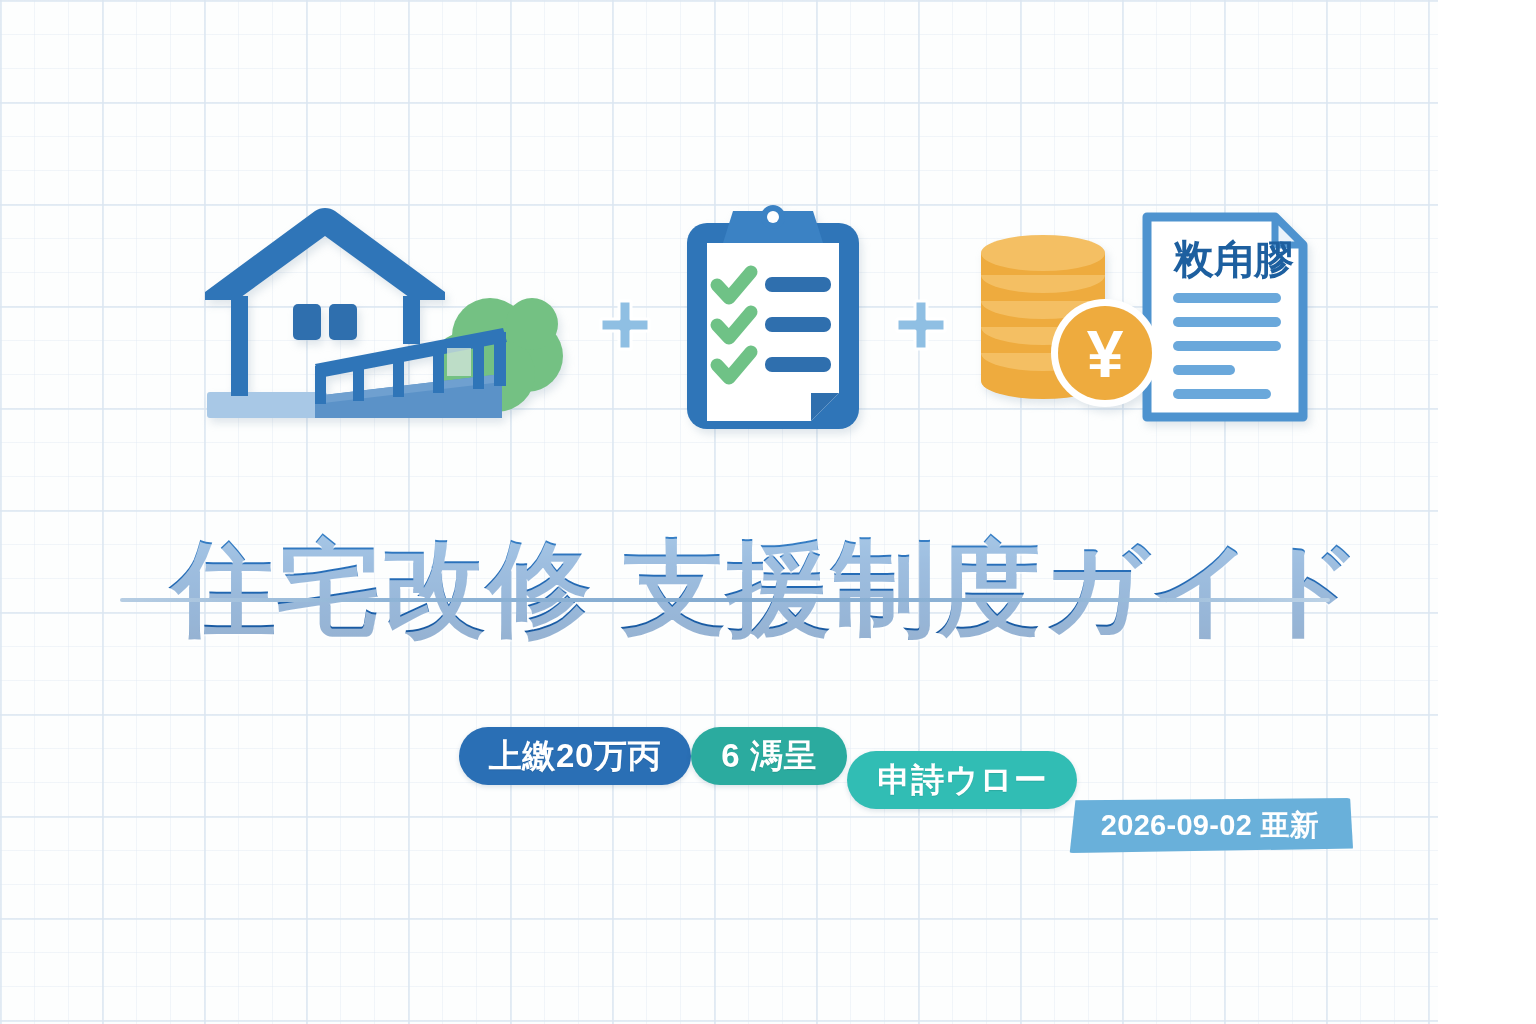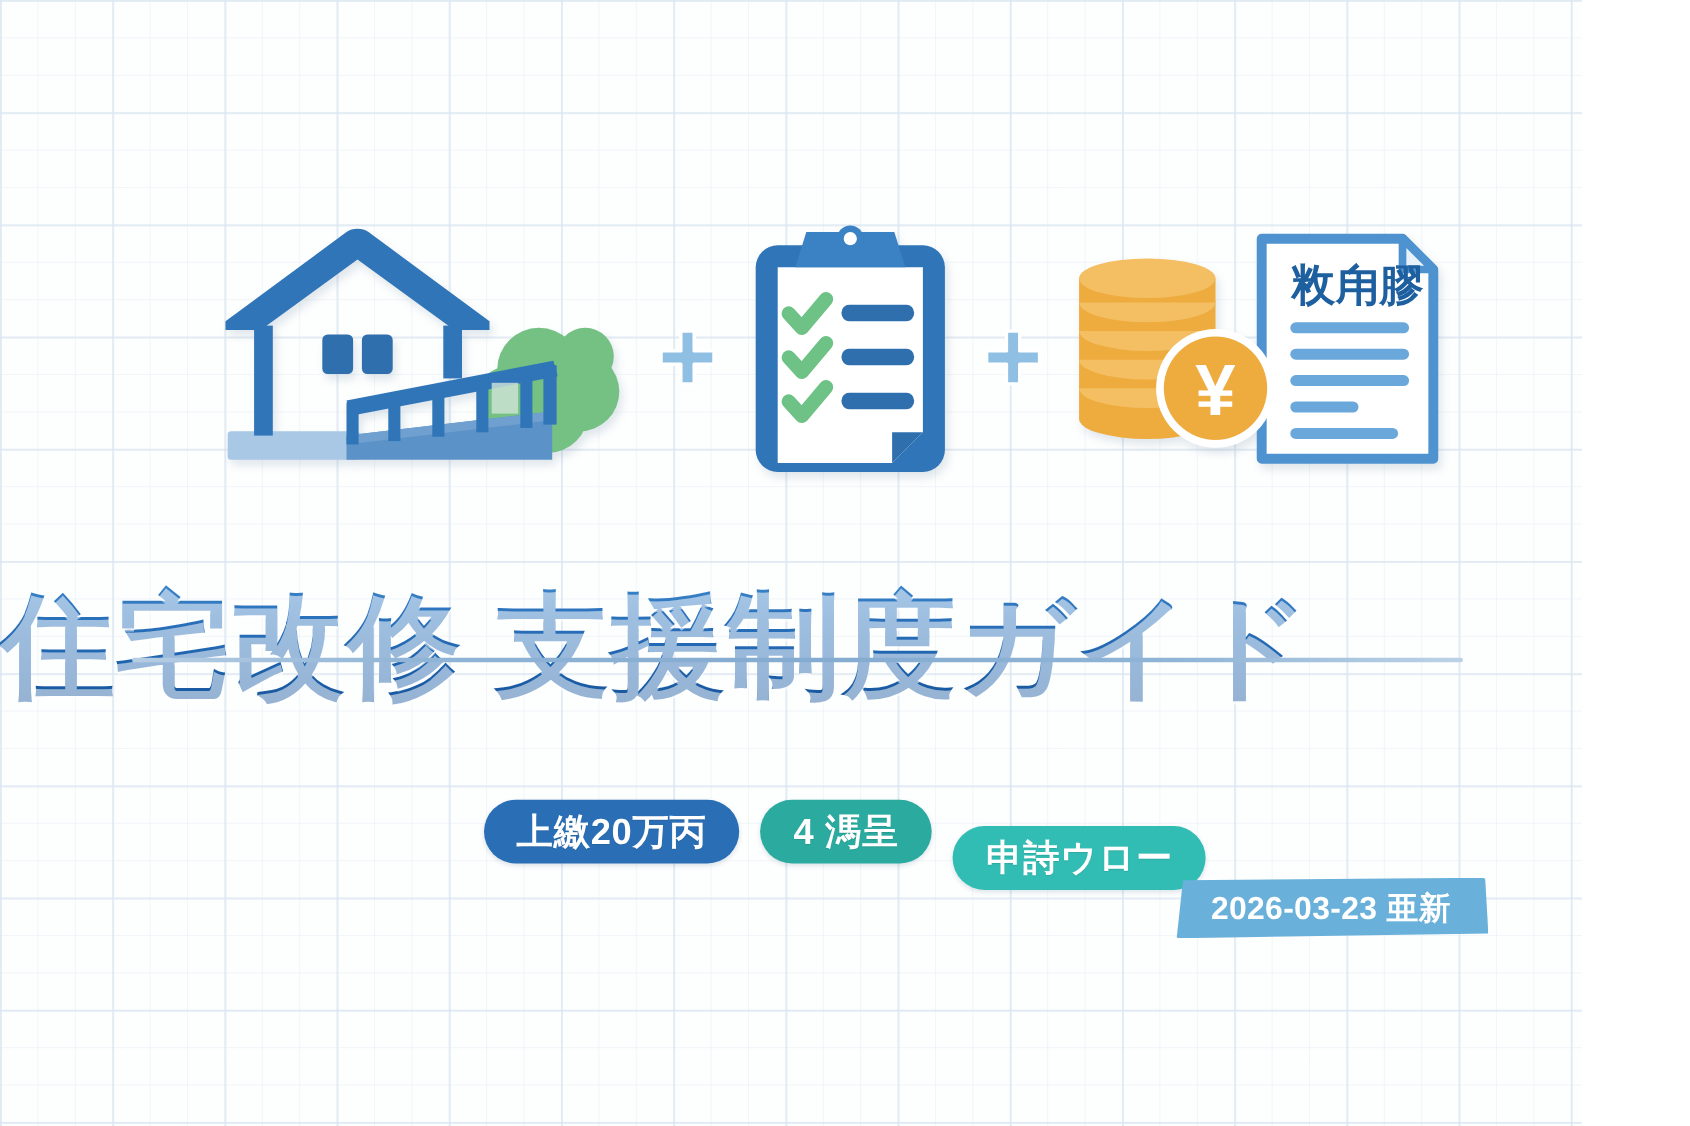--- a/index.html
+++ b/index.html
@@ -52,21 +52,21 @@
     justify-content: center;
     padding-top: 8px;
   }
 
   
   .title {
     position: absolute;
     left: 0;
     top: 462px;
     width: 1536px;
-    text-align: left;
+    text-align: center;
     font-size: 104px;
     line-height: 1.08;
     font-weight: 700;
     letter-spacing: 0.01em;
     color: #1f66b0;
     background: linear-gradient(to bottom, #3a83c8 0%, #2a71bb 26%, #1b5fa9 72%, #17559a 100%);
     -webkit-background-clip: text;
     background-clip: text;
     -webkit-text-fill-color: transparent;
     text-shadow: 0 2px 0 rgba(255,255,255,0.55);
@@ -105,21 +105,20 @@
 
   
   .pill-row {
     position: absolute;
     left: 0;
     top: 703px;
     width: 1536px;
     display: flex;
     justify-content: center;
     align-items: center;
-    gap: 19px;
   }
 
   .pill {
     height: 58px;
     display: inline-flex;
     align-items: center;
     justify-content: center;
     padding: 0 30px;
     border-radius: 30px;
     color: #ffffff;
@@ -275,19 +274,19 @@
 
   </div>
 
   <h1 class="title">住宅改修 支援制度ガイド</h1>
 
   <div class="divider"></div>
 
 
   <div class="pill-row">
     <div class="pill" style="background: rgb(42, 111, 181);">上繳20万丙</div>
-    <div class="pill" style="background: rgb(43, 171, 159);">4 溤呈</div>
+    <div class="pill" style="background: rgb(43, 171, 159);">6 溤呈</div>
     <div class="pill" style="background: rgb(49, 189, 180); margin-top: 48px;">申詩ウロー</div>
   </div>
 
-  <div class="date-badge" style="background: rgb(105, 176, 218);">2026-03-23 亜新</div>
+  <div class="date-badge" style="background: rgb(105, 176, 218);">2026-09-02 亜新</div>
 
 </div>
 
 </body></html>

